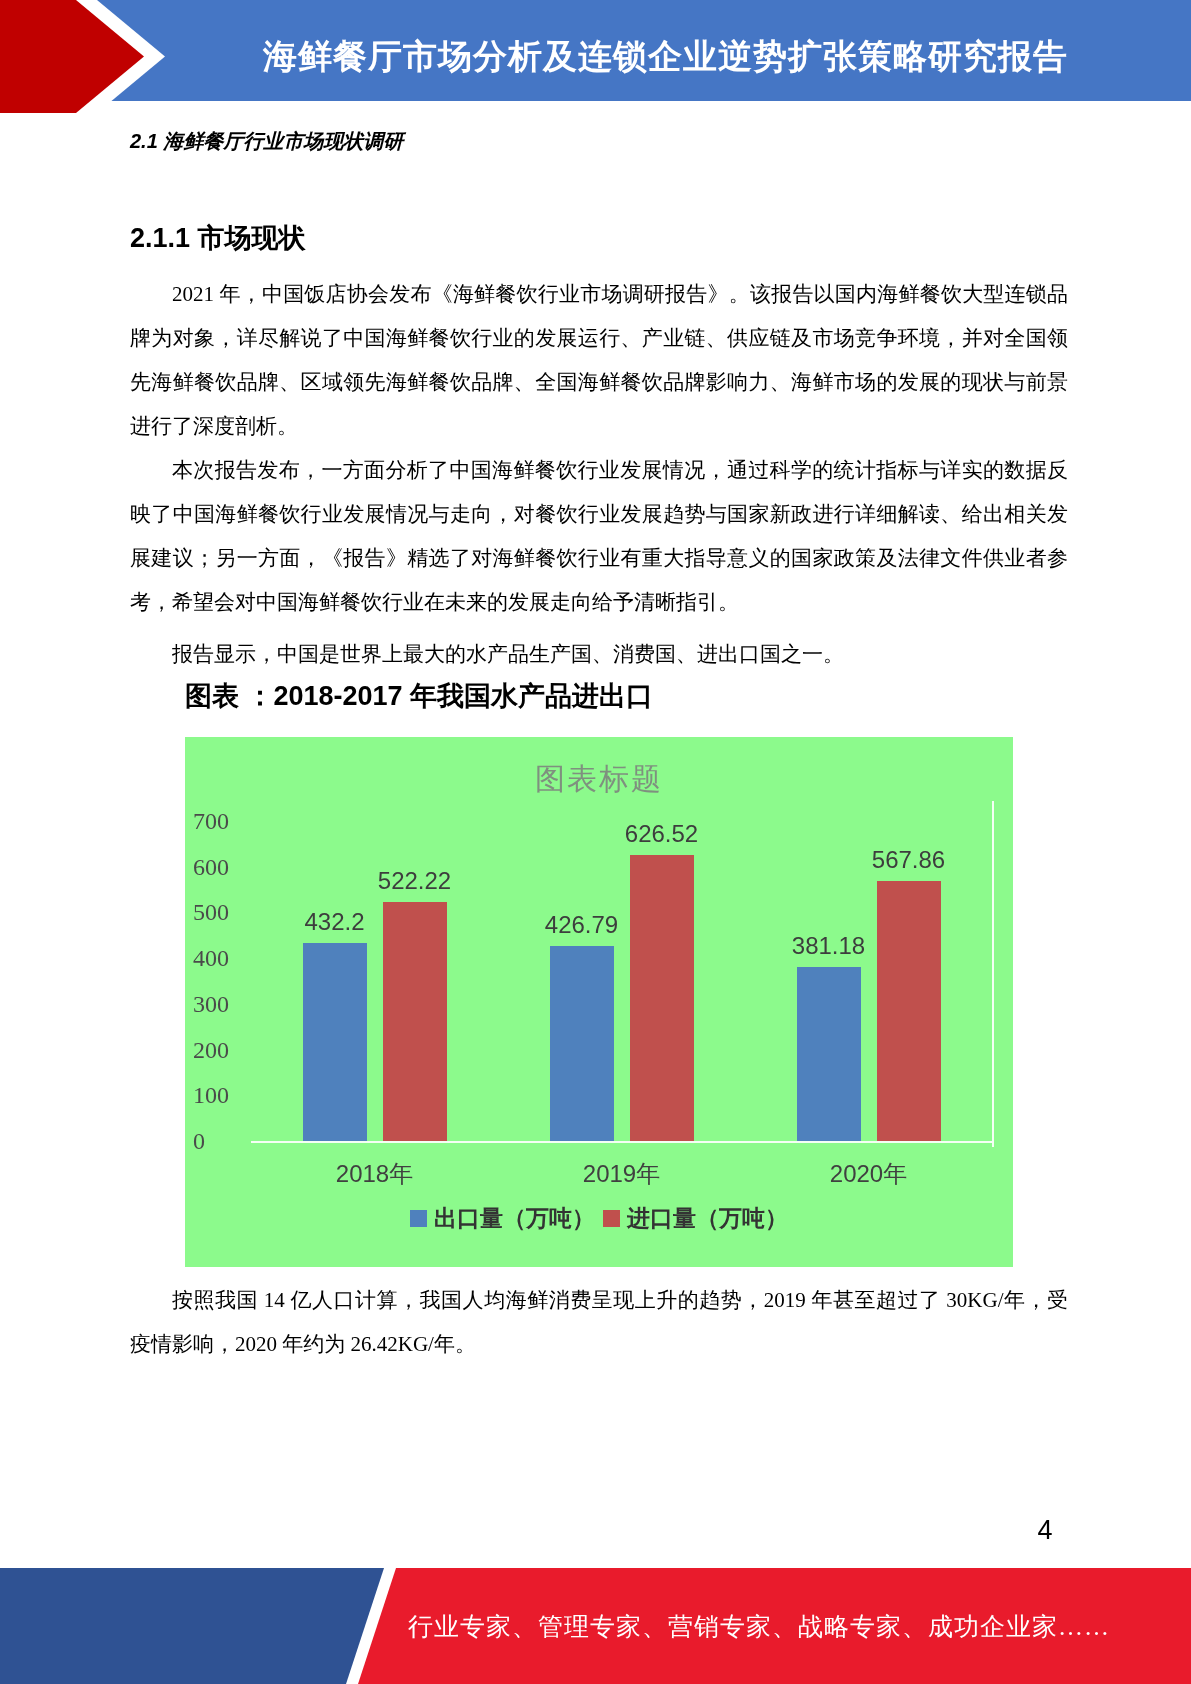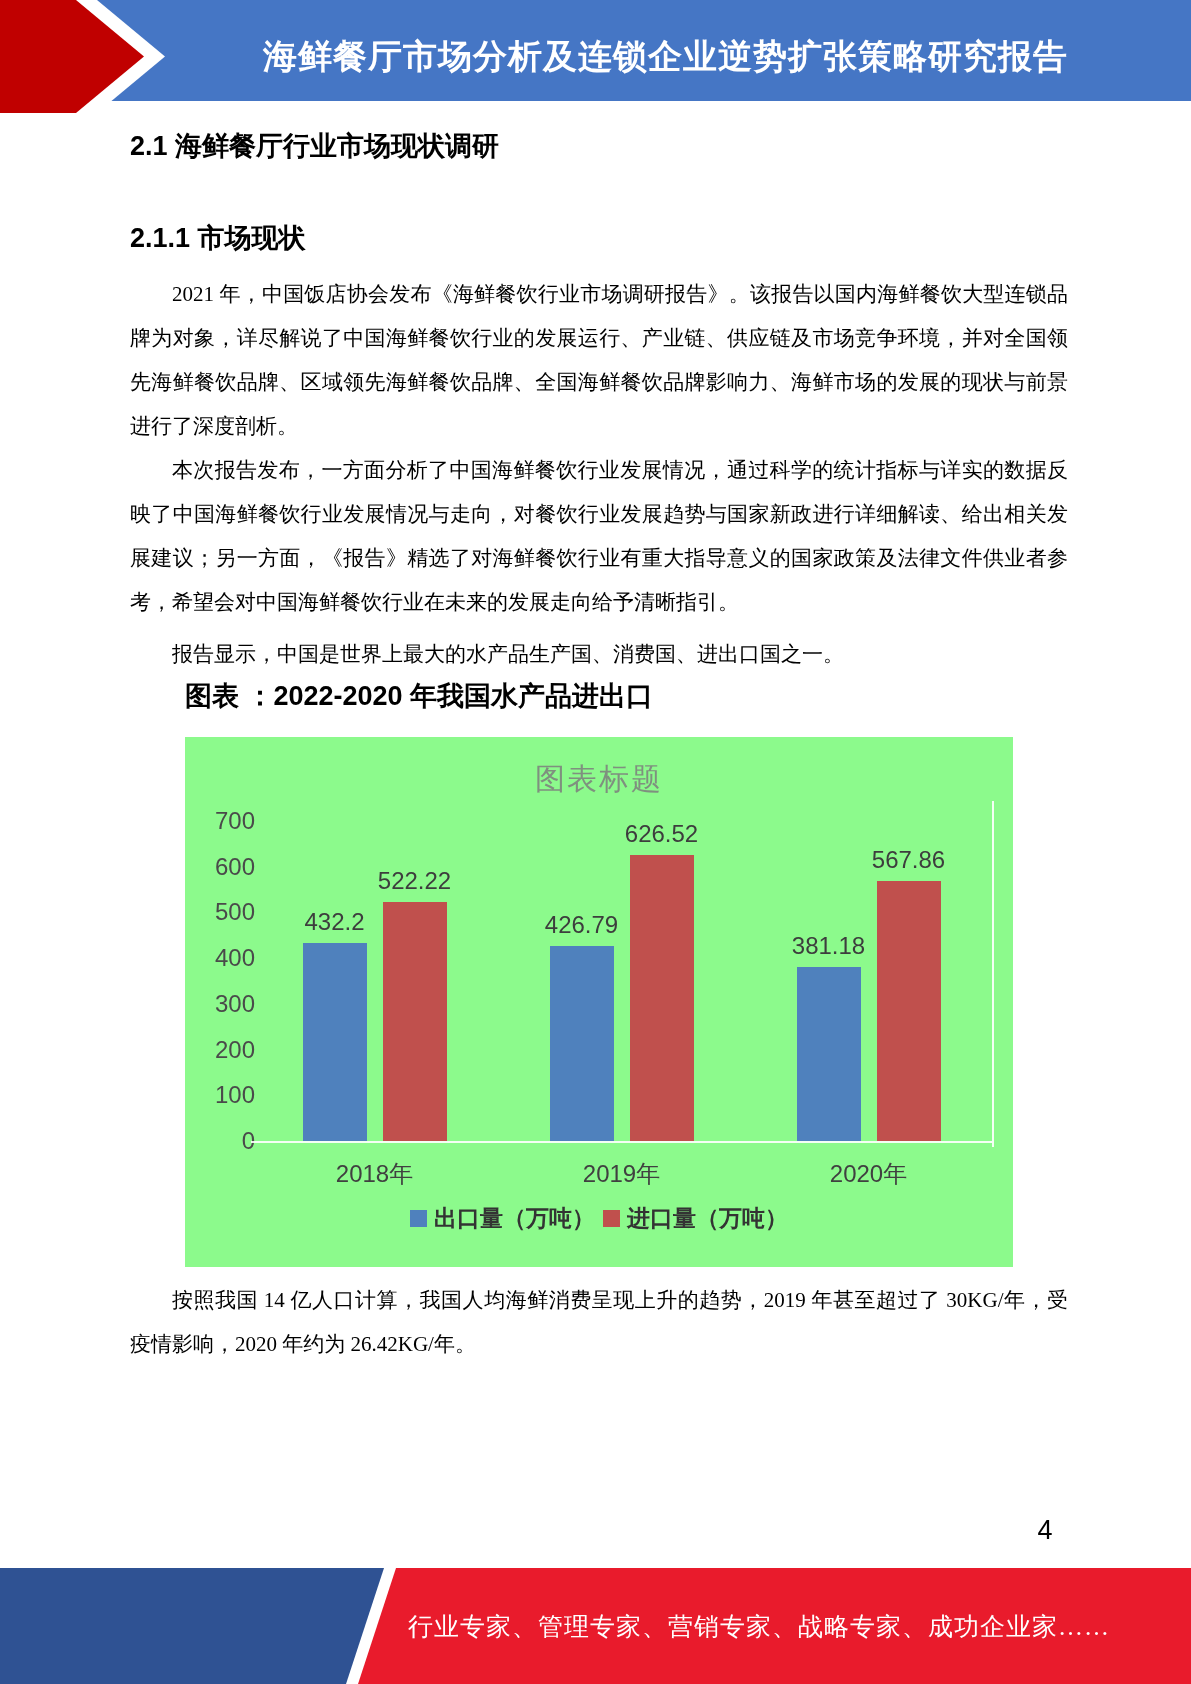--- a/index.html
+++ b/index.html
@@ -11,21 +11,21 @@
   .banner{position:absolute;left:0;top:0;width:1191px;height:101px;background:#4576C5;}
   .banner-arrow{position:absolute;left:0;top:0;}
   .banner-title{
     position:absolute;left:160px;right:20px;top:0;height:113px;
     display:flex;align-items:center;justify-content:center;
     color:#ffffff;font-family:"Liberation Sans",sans-serif;
     font-weight:bold;font-size:34px;letter-spacing:1px;
   }
   
   .h2{position:absolute;left:130px;top:128px;font-family:"Liberation Sans",sans-serif;
-      font-weight:bold;font-size:27px;color:#000;}
+      font-weight:bold;font-size:20px;color:#000;font-style:italic;}
   .h3{position:absolute;left:130px;top:220px;font-family:"Liberation Sans",sans-serif;
       font-weight:bold;font-size:27px;color:#000;}
   
   .para{
     position:absolute;left:130px;width:938px;font-size:21px;line-height:44px;
     color:#000;text-align:justify;text-indent:2em;margin:0;
   }
   .p1{top:272px;}
   .p2{top:448px;}
   .p3{top:632px;}
@@ -35,22 +35,22 @@
     position:absolute;left:185px;top:678px;
     font-family:"Liberation Sans",sans-serif;font-weight:bold;font-size:27px;color:#000;
   }
   
   .chart-panel{position:absolute;left:185px;top:728px;width:828px;height:530px;margin-top:9px;}
   .chart-title{
     position:absolute;left:0;right:0;top:22px;text-align:center;
     font-family:"Liberation Sans",sans-serif;font-size:30px;color:#7f907f;letter-spacing:2px;
   }
   .tick-label{
-    position:absolute;left:8px;width:62px;text-align:right;
-    font-family:Liberation Sans, sans-serif;font-size:24px;color:#4a4a4a;line-height:28px;
+    position:absolute;left:8px;width:62px;text-align:left;
+    font-family:Liberation Serif, serif;font-size:24px;color:#4a4a4a;line-height:28px;
   }
   .axis-line{position:absolute;left:66px;width:741px;height:2px;background:rgba(255,255,255,0.9);}
   .plot-right-border{position:absolute;width:2px;background:rgba(255,255,255,0.9);}
   .bar{position:absolute;width:64px;}
   .bar-label{
     position:absolute;width:150px;text-align:center;
     font-family:"Liberation Sans",sans-serif;font-size:24px;color:#3d3d3d;line-height:30px;
   }
   .cat-label{
     position:absolute;width:170px;text-align:center;
@@ -99,21 +99,21 @@
   <div class="banner-title">海鲜餐厅市场分析及连锁企业逆势扩张策略研究报告</div>
 </div>
 
 <div class="h2">2.1 海鲜餐厅行业市场现状调研</div>
 <div class="h3">2.1.1 市场现状</div>
 
 <p class="para p1">2021 年，中国饭店协会发布《海鲜餐饮行业市场调研报告》。该报告以国内海鲜餐饮大型连锁品牌为对象，详尽解说了中国海鲜餐饮行业的发展运行、产业链、供应链及市场竞争环境，并对全国领先海鲜餐饮品牌、区域领先海鲜餐饮品牌、全国海鲜餐饮品牌影响力、海鲜市场的发展的现状与前景进行了深度剖析。</p>
 <p class="para p2">本次报告发布，一方面分析了中国海鲜餐饮行业发展情况，通过科学的统计指标与详实的数据反映了中国海鲜餐饮行业发展情况与走向，对餐饮行业发展趋势与国家新政进行详细解读、给出相关发展建议；另一方面，《报告》精选了对海鲜餐饮行业有重大指导意义的国家政策及法律文件供业者参考，希望会对中国海鲜餐饮行业在未来的发展走向给予清晰指引。</p>
 <p class="para p3">报告显示，中国是世界上最大的水产品生产国、消费国、进出口国之一。</p>
 
-<div class="fig-caption">图表 ：2022-2020 年我国水产品进出口</div>
+<div class="fig-caption">图表 ：2018-2017 年我国水产品进出口</div>
 
 <div class="chart-panel" style="background: rgb(140, 250, 140);">
   <div class="chart-title">图表标题</div>
   <div id="chart-body">
       <div class="tick-label" style="top: 390px;">0</div>
       <div class="tick-label" style="top: 344.286px;">100</div>
       <div class="tick-label" style="top: 298.571px;">200</div>
       <div class="tick-label" style="top: 252.857px;">300</div>
       <div class="tick-label" style="top: 207.143px;">400</div>
       <div class="tick-label" style="top: 161.429px;">500</div>

